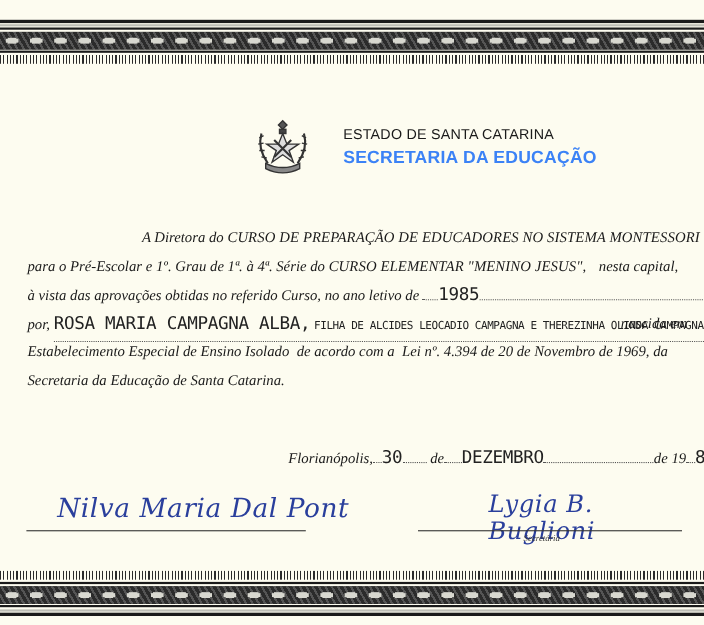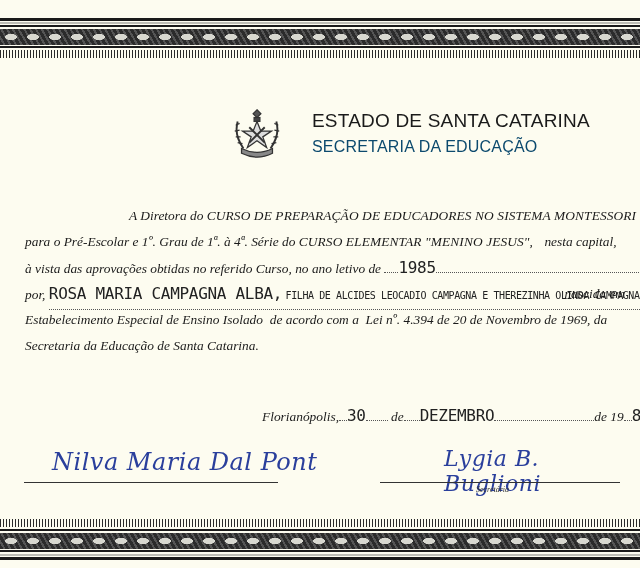--- a/index.html
+++ b/index.html
@@ -27,22 +27,22 @@
     position: absolute; left: 0; width: 100%; height: 8px;
     background: repeating-linear-gradient(90deg, #2a2a2a 0 1px, #fdfcf0 1px 3px);
   }
   .b-gray { position: absolute; left: 0; width: 100%; background: #bdbdb5; }
 
   .header {
     position: absolute; left: 228px; top: 104px; display: flex; align-items: center;
   }
   .crest { width: 58px; height: 58px; }
   .header-text { margin-left: 26px; font-family: "Liberation Sans", sans-serif; }
-  .h1 { font-size: 19px; letter-spacing: 0.2px; color: #1a1a1a; }
-  .h2 { font-size: 16px; font-weight: normal; margin-top: 6px; letter-spacing: 0.2px; color: #0c4a6e; }
+  .h1 { font-size: 13px; letter-spacing: 0.2px; color: #1a1a1a; }
+  .h2 { font-size: 16px; font-weight: bold; margin-top: 6px; letter-spacing: 0.2px; color: #3b82f6; }
 
   .body-text {
     position: absolute; left: 25px; top: 203px; width: 600px;
     font-family: "Liberation Serif", serif; font-size: 13.4px; line-height: 26px;
     color: #1a1a1a;
   }
   .line { white-space: nowrap; position: relative; height: 26px; }
   .it { font-style: italic; }
   .caps { font-style: italic; letter-spacing: 0.1px; }
   .typed {

